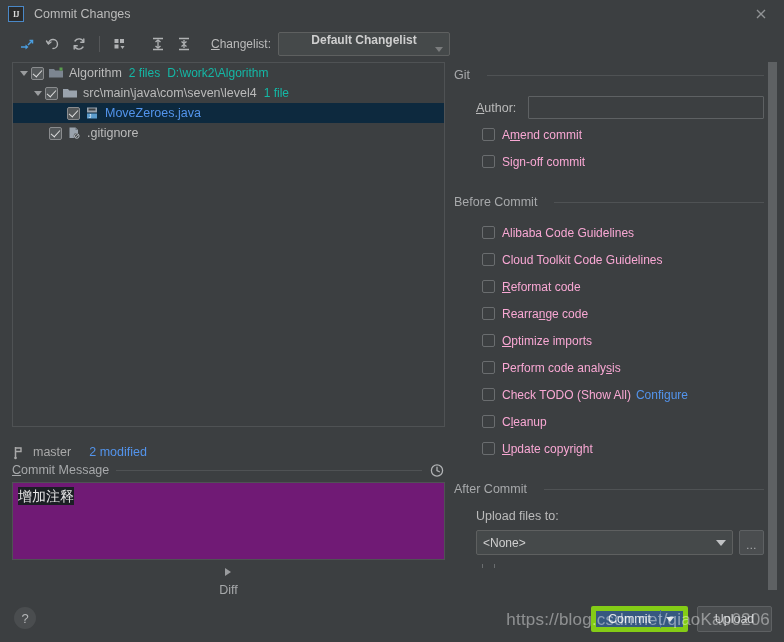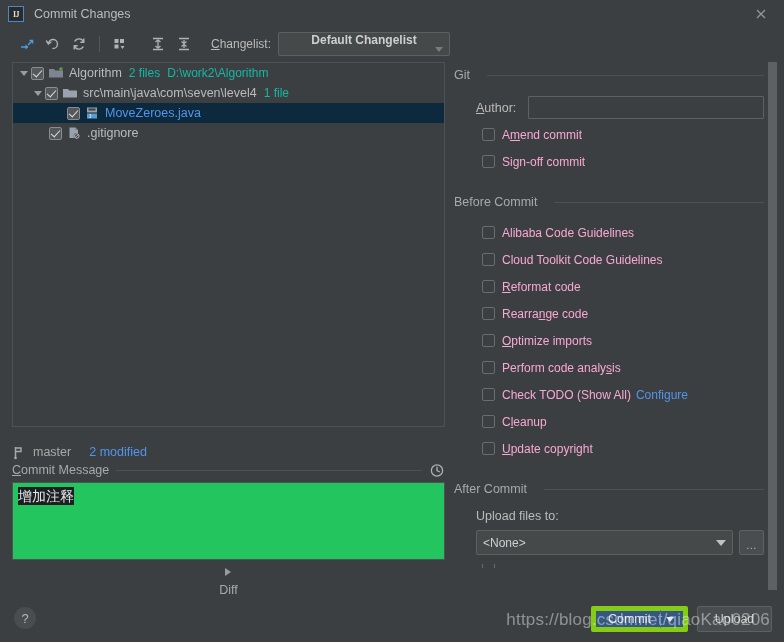--- a/index.html
+++ b/index.html
@@ -129,21 +129,21 @@
   .sect .lbl { color: #a7a9ab; font-size: 12.5px; white-space: nowrap; }
   .sect .line { flex: 1; height: 1px; background: #4f5254; }
 
   
   .cm-head { position: absolute; left: 12px; top: 402px; width: 433px; }
   .cm-head .lbl u { text-decoration: underline; }
   .clock-icon { width: 16px; height: 16px; flex: none; }
   .cm-box {
     position: absolute; left: 12px; top: 422px;
     width: 433px; height: 78px;
-    background: #22c55e; border: 1px solid #4f5254;
+    background: #701a75; border: 1px solid #4f5254;
     padding: 4px 5px;
   }
   .cm-text {
     color: #e6e6e6; font-size: 14px; line-height: 18px;
     background: #1b1f24; display: inline;
     font-family: "DejaVu Sans", sans-serif;
     padding: 1px 0;
   }
   .diff-head { position: absolute; left: 12px; top: 508px; width: 433px; flex-direction: column; }
   .diff-tri {

